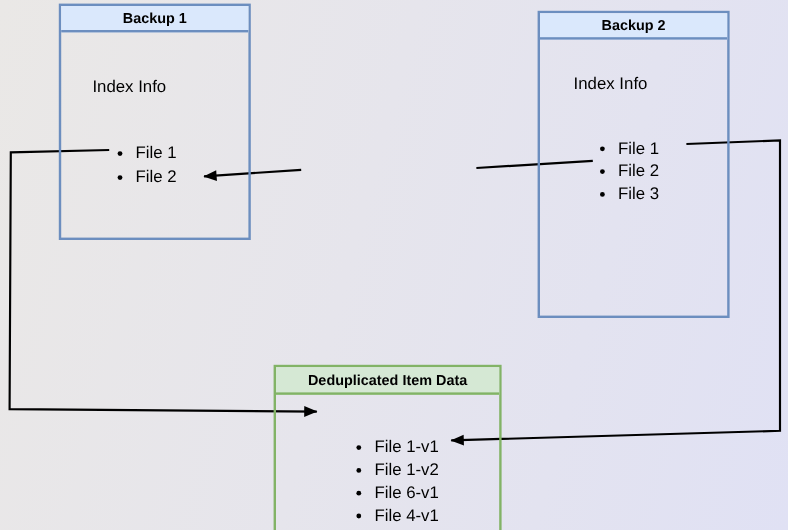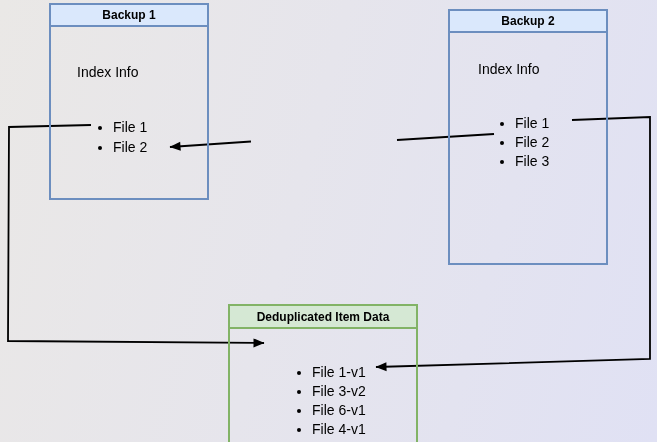--- a/index.html
+++ b/index.html
@@ -101,20 +101,20 @@
       <li>File 1</li>
       <li>File 2</li>
       <li>File 3</li>
     </ul>
   </div>
 
   <div class="node green" style="left:228px; top:280px; width:190px; height:160px;">
     <div class="node-header" style="height:23px;">Deduplicated Item Data</div>
     <ul class="file-list" style="left:62px; top:57px; line-height:19px;">
       <li>File 1-v1</li>
-      <li>File 3-v2</li>
+      <li>File 1-v2</li>
       <li>File 6-v1</li>
       <li>File 4-v1</li>
     </ul>
   </div>
 
 
 </div>
 
 </body></html>

